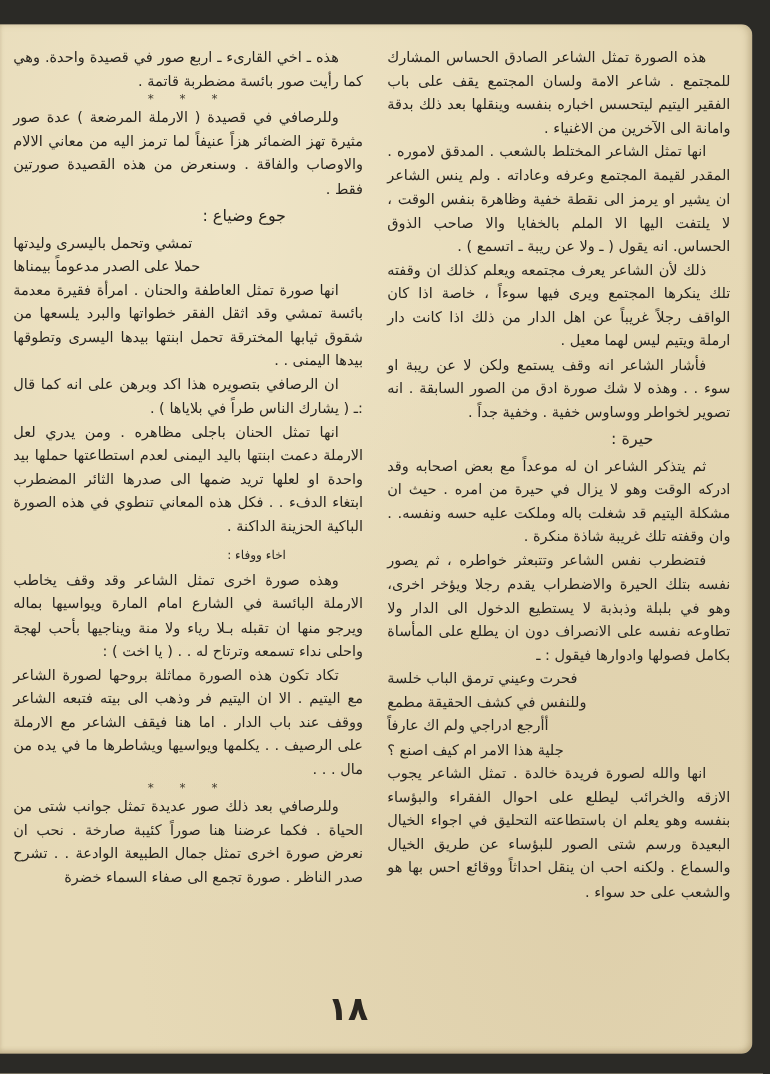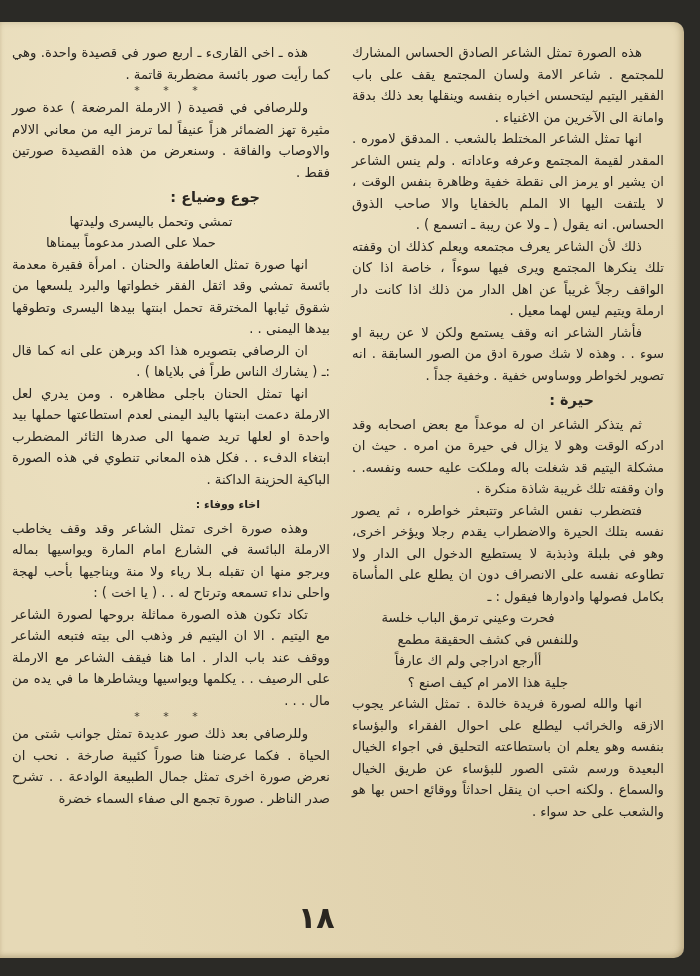--- a/index.html
+++ b/index.html
@@ -23,26 +23,26 @@
     position: absolute; top: 20px;
     direction: rtl; text-align: justify;
     color: #2a2620;
     font-size: 13.2px;
     line-height: 21.5px;
   }
   .col-right { left: 352px; width: 312px; }
   .col-left { left: 12px; width: 318px; }
   .col p { margin: 0; text-indent: 22px; text-align-last: right; }
   .col .heading {
-    font-weight: bold; font-size: 14.5px; text-indent: 0;
+    font-weight: normal; font-size: 14.5px; text-indent: 0;
     margin: 4px 0 2px 0; padding-right: 70px;
   }
   .col .heading.small { padding-right: 70px; font-size: 11px; }
   .verse {
-    display: block; text-indent: 0; text-align: center;
+    display: block; text-indent: 0; text-align: left;
   }
   .verse.v1 { padding-right: 40px; }
   .verse.v2 { padding-right: 80px; }
   .stars {
     text-align: center; direction: ltr; letter-spacing: 10px;
     font-size: 11px; line-height: 12px; color: #3a342a;
   }
   .page-number {
     position: absolute; left: 298px; top: 878px;
     font-size: 30px; font-weight: bold; color: #2a2620;

